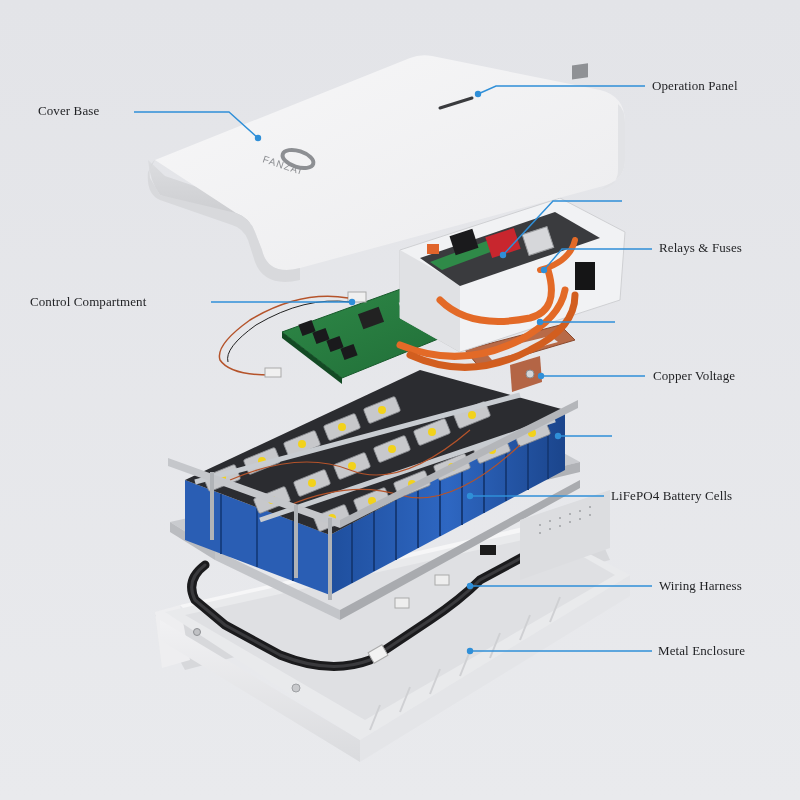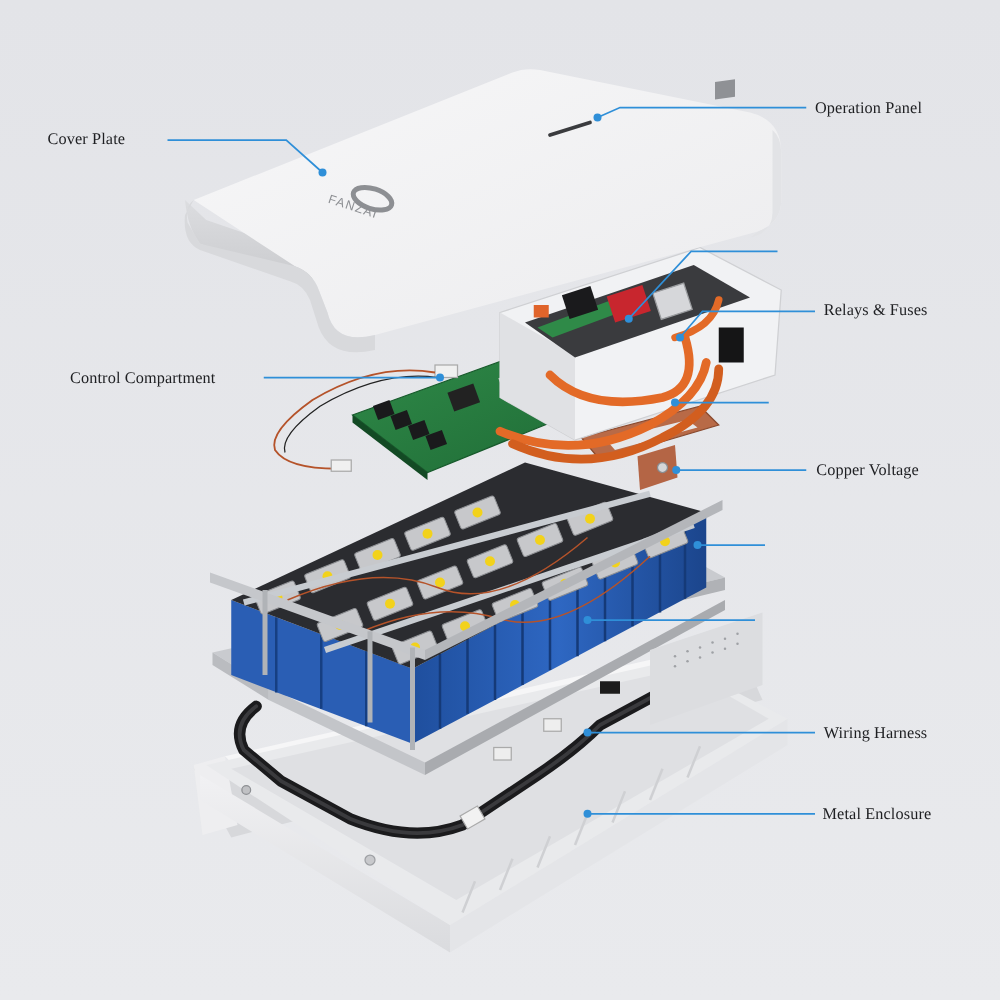--- a/index.html
+++ b/index.html
@@ -283,20 +283,21 @@
     <circle cx="540" cy="322" r="3.2"></circle>
     <circle cx="541" cy="376" r="3.2"></circle>
     <circle cx="558" cy="436" r="3.2"></circle>
     <circle cx="470" cy="496" r="3.2"></circle>
     <circle cx="470" cy="586" r="3.2"></circle>
     <circle cx="470" cy="651" r="3.2"></circle>
   </g>
 </svg>
 
 
-<div class="label left" style="left:38px; top:101px;">Cover Plate</div>
+<div class="label left" style="left:38px; top:101px;">Cover Base</div>
 <div class="label right" style="left:652px; top:76px;">Operation Panel</div>
 <div class="label right" style="left:659px; top:238px;">Relays &amp; Fuses</div>
-<div class="label left" style="left:56px; top:292px;text-align:right;">Control Compartment</div>
+<div class="label left" style="left:30px; top:292px;text-align:right;">Control Compartment</div>
 <div class="label right" style="left:653px; top:366px;">Copper Voltage</div>
+<div class="label right" style="left:611px; top:486px;">LiFePO4 Battery Cells</div>
 <div class="label right" style="left:659px; top:576px;">Wiring Harness</div>
 <div class="label right" style="left:658px; top:641px;">Metal Enclosure</div>
 </div>
 
 </body></html>

